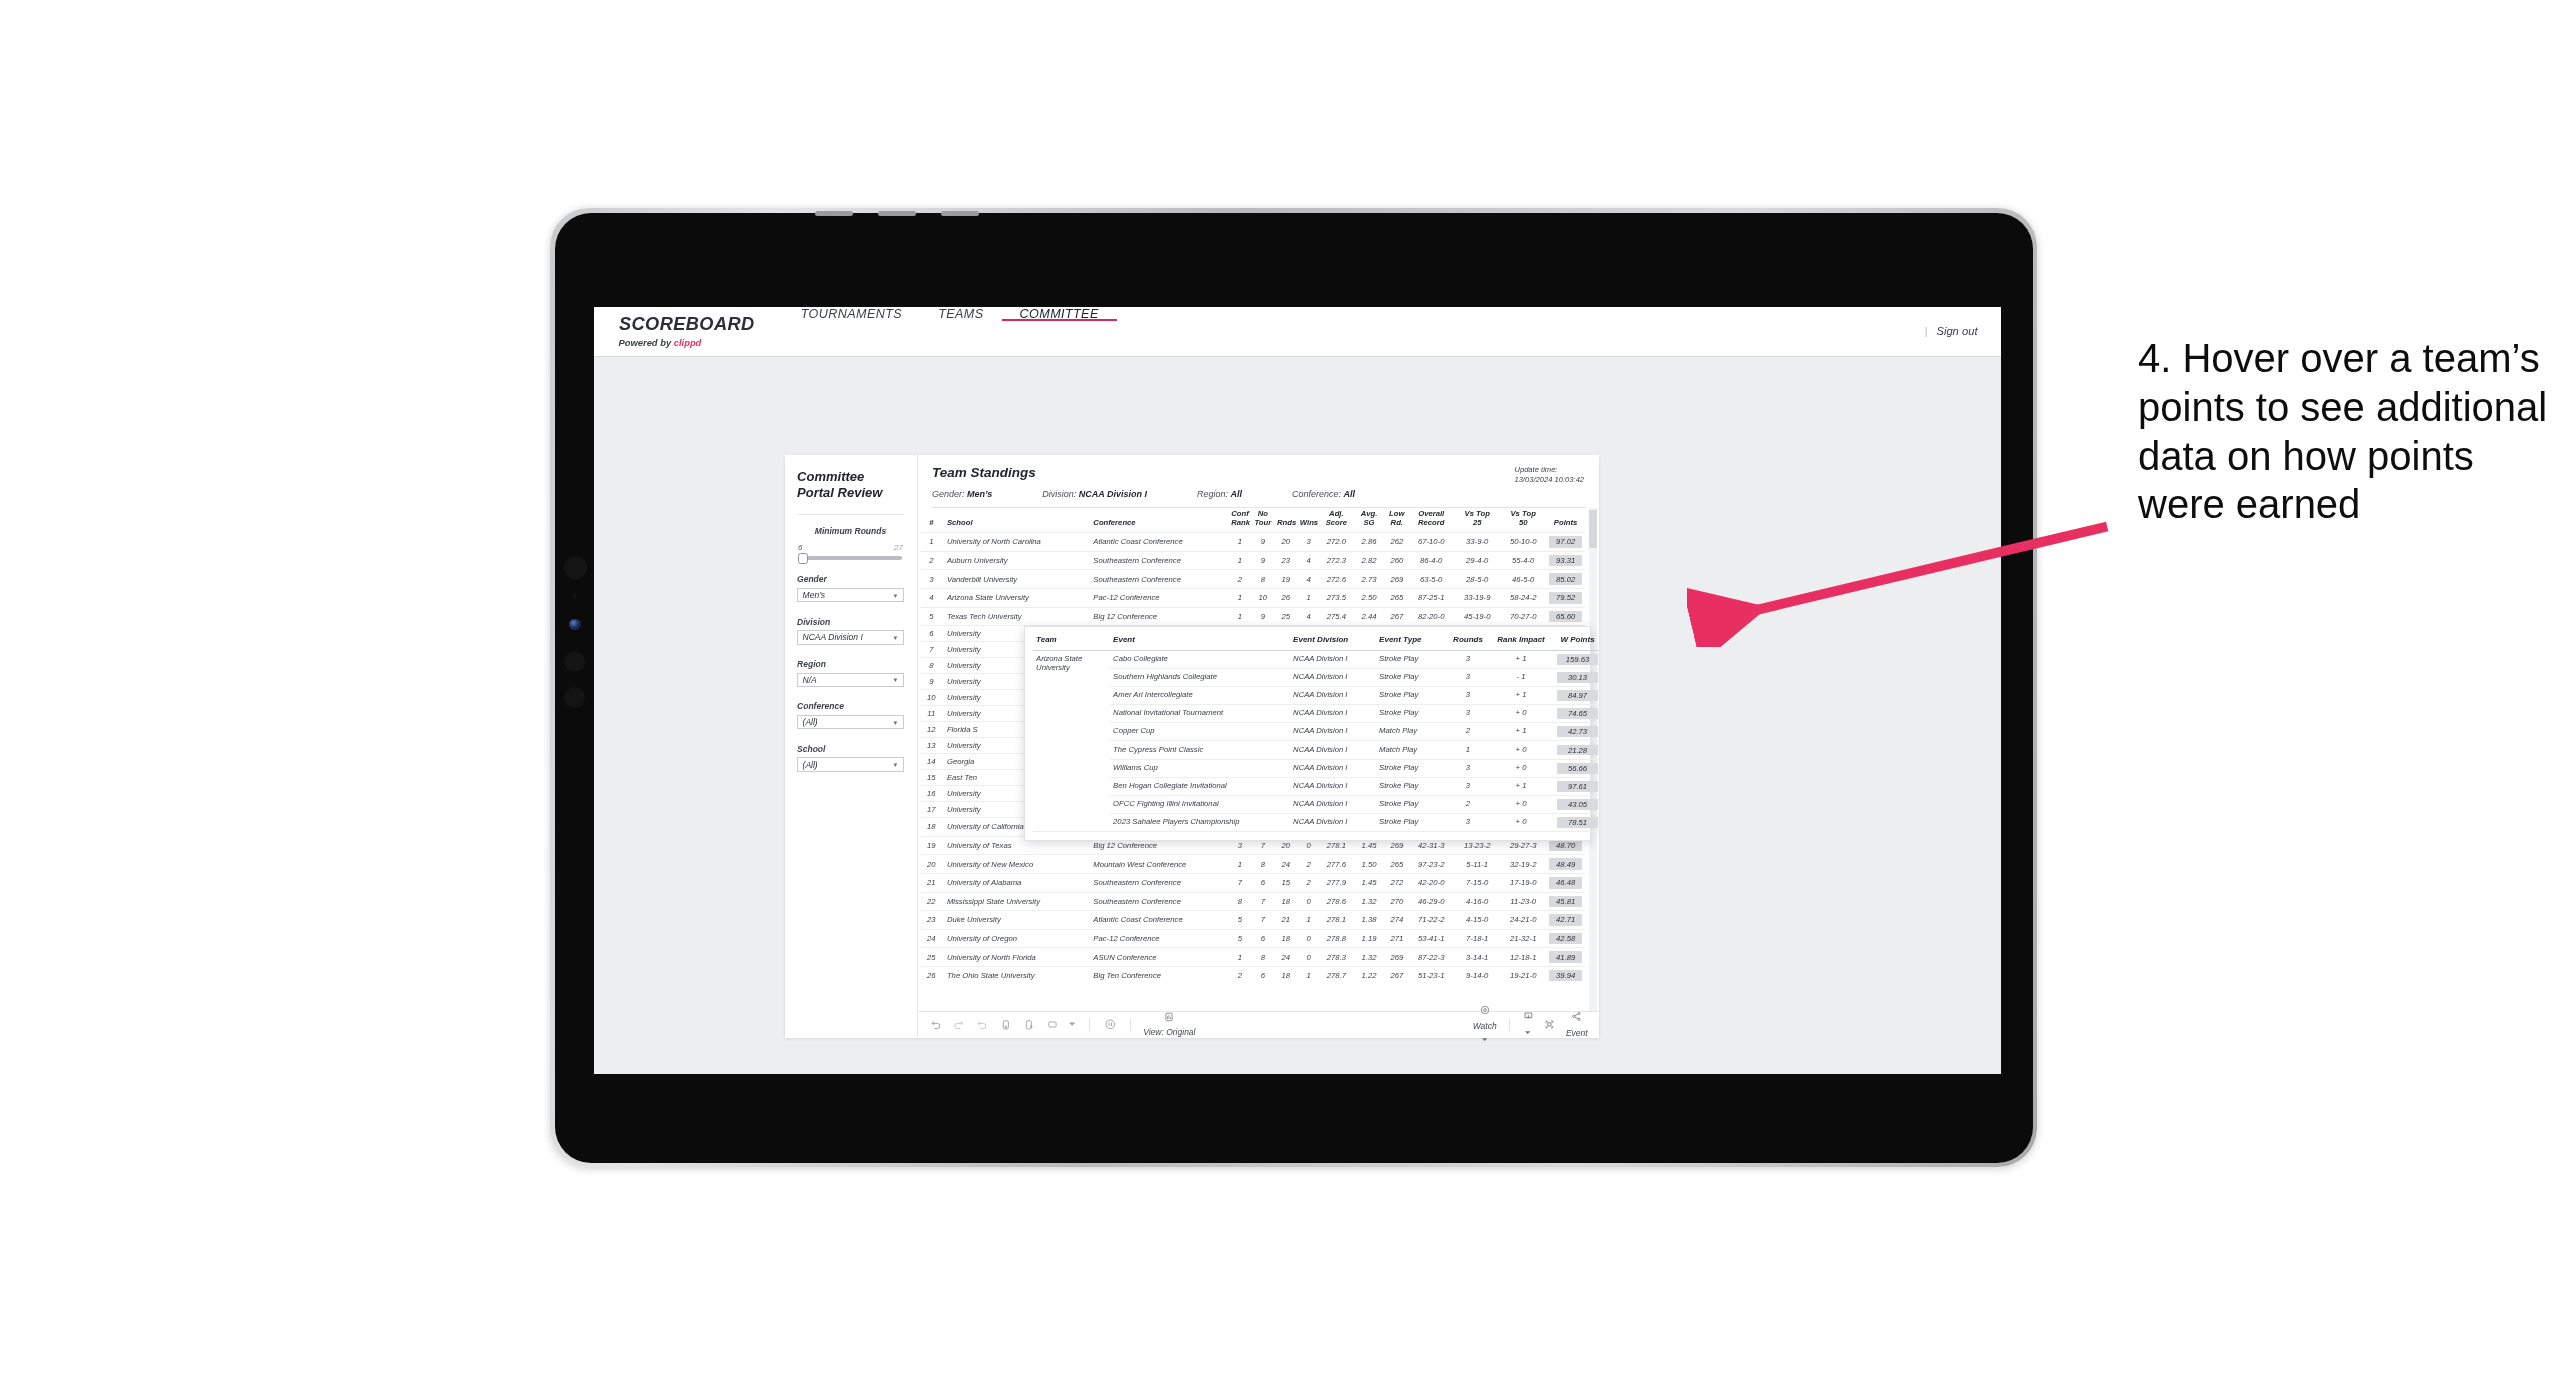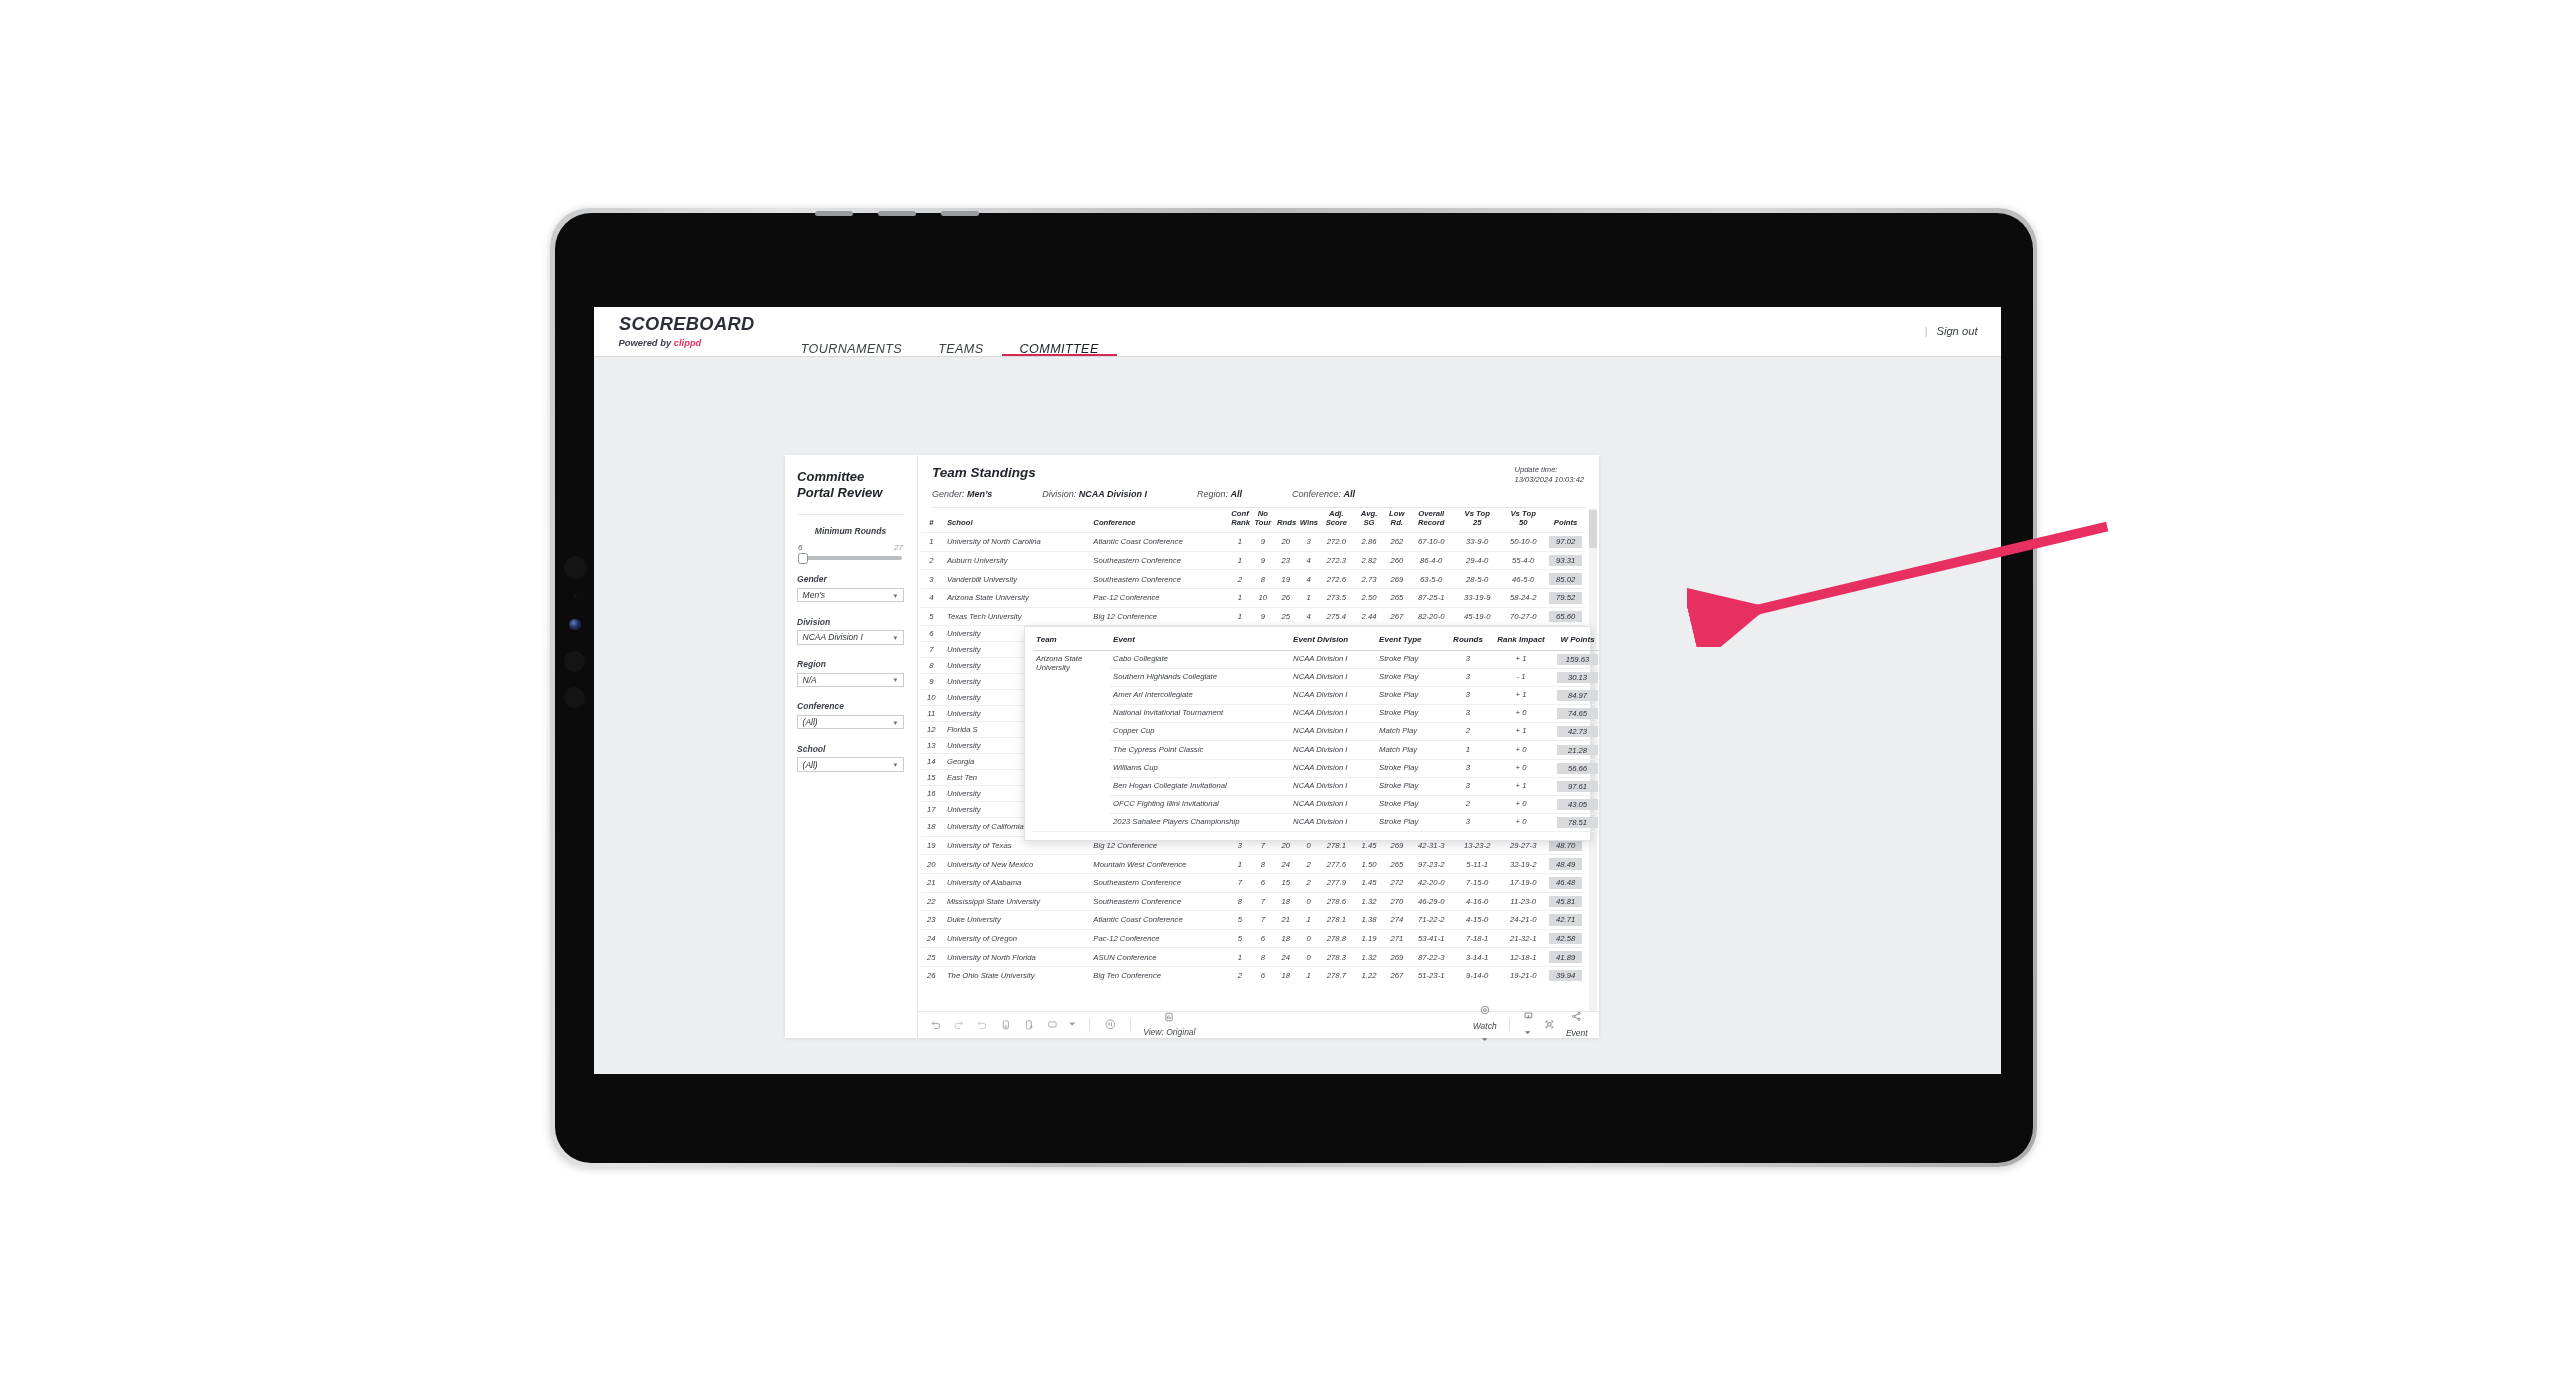--- a/index.html
+++ b/index.html
@@ -59,21 +59,21 @@
   .brand-title {
     font-family: "Liberation Sans", sans-serif;
     font-weight: 700; font-size: 19px; letter-spacing: 0.4px;
     color: #2b2f3a; line-height: 1;
     transform: scaleX(.96);
     transform-origin: left center;
   }
   .brand-sub { font-size: 9.4px; color: #3a3f4a; margin-top: 3.6px; font-weight:600; }
   .brand-sub .clippd { color:#e8315f; font-weight: 800; }
 
-  .navtabs { display:flex; align-items:flex-end; }
+  .navtabs { display:flex; align-items:flex-start; }
   .navtab {
     display:flex; align-items:center; padding: 0 18px;
     font-size: 12.6px; color:#3b4049; letter-spacing:0.4px;
     position: relative; cursor: pointer;
   }
   .navtab.active { color:#1d222b; }
   .navtab.active::after {
     content:""; position:absolute; left:0; right:0; bottom:-0.9px;
     height: 2.7px; background:#d22b57;
   }
@@ -1048,15 +1048,16 @@
 
   <svg class="arrow-svg" viewBox="0 0 470 140">
     <defs>
       <marker id="ah" markerWidth="8" markerHeight="8" refX="6.4" refY="4" orient="auto">
         <path d="M8,0 L8,8 L0,4 z" fill="#e82f62"></path>
       </marker>
     </defs>
     <line x1="468" y1="6" x2="22" y2="112" stroke="#e82f62" stroke-width="11" marker-end="url(#ah)"></line>
   </svg>
 
+  <div class="annot">4. Hover over a team’s points to see additional data on how points were earned</div>
 
 </div>
 
 
 </body></html>

